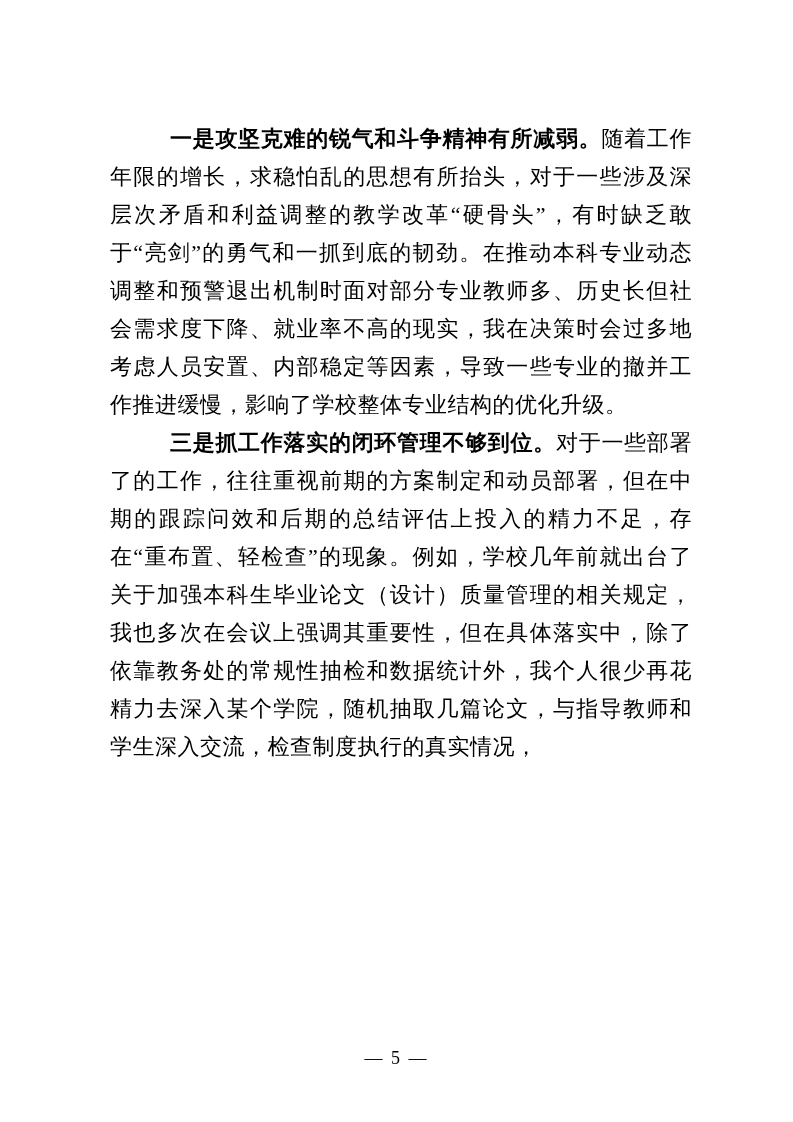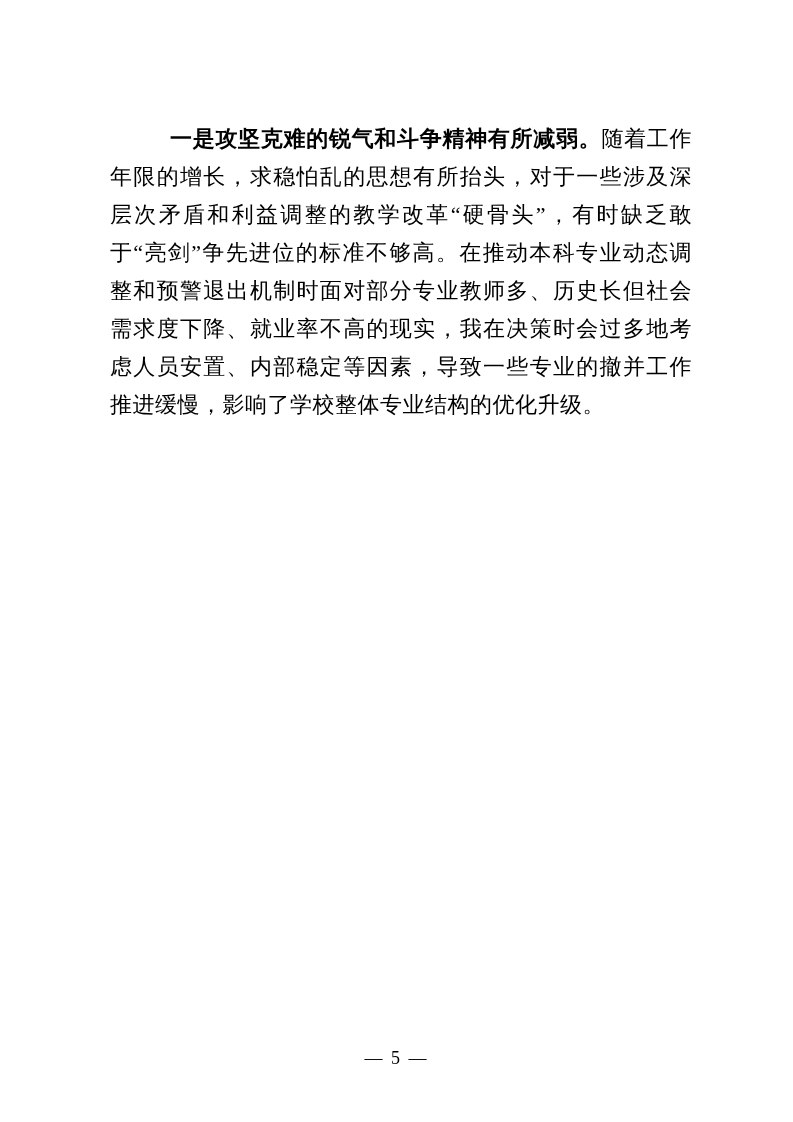--- a/index.html
+++ b/index.html
@@ -46,18 +46,19 @@
     line-height: 24px;
     letter-spacing: 2px;
     color: #000000;
   }
 </style>
 </head>
 <body>
 
 <div class="page">
   <div class="content">
-    <p class="para"><span class="lead">一是攻坚克难的锐气和斗争精神有所减弱。</span><span>随着工作年限的增长，求稳怕乱的思想有所抬头，对于一些涉及深层次矛盾和利益调整的教学改革“硬骨头”，有时缺乏敢于“亮剑”争先进位的标准不够高。在推动本科专业动态调整和预警退出机制时面对部分专业教师多、历史长但社会需求度下降、就业率不高的现实，我在决策时会过多地考虑人员安置、内部稳定等因素，导致一些专业的撤并工作推进缓慢，影响了学校整体专业结构的优化升级。</span></p>
+    <p class="para"><span class="lead">一是攻坚克难的锐气和斗争精神有所减弱。</span><span>随着工作年限的增长，求稳怕乱的思想有所抬头，对于一些涉及深层次矛盾和利益调整的教学改革“硬骨头”，有时缺乏敢于“亮剑”的勇气和一抓到底的韧劲。在推动本科专业动态调整和预警退出机制时面对部分专业教师多、历史长但社会需求度下降、就业率不高的现实，我在决策时会过多地考虑人员安置、内部稳定等因素，导致一些专业的撤并工作推进缓慢，影响了学校整体专业结构的优化升级。</span></p>
+    <p class="para"><span class="lead">三是抓工作落实的闭环管理不够到位。</span><span>对于一些部署了的工作，往往重视前期的方案制定和动员部署，但在中期的跟踪问效和后期的总结评估上投入的精力不足，存在“重布置、轻检查”的现象。例如，学校几年前就出台了关于加强本科生毕业论文（设计）质量管理的相关规定，我也多次在会议上强调其重要性，但在具体落实中，除了依靠教务处的常规性抽检和数据统计外，我个人很少再花精力去深入某个学院，随机抽取几篇论文，与指导教师和学生深入交流，检查制度执行的真实情况，</span></p>
   </div>
   <div class="footer">
     <span>— 5 —</span>
   </div>
 </div>
 
 </body></html>

